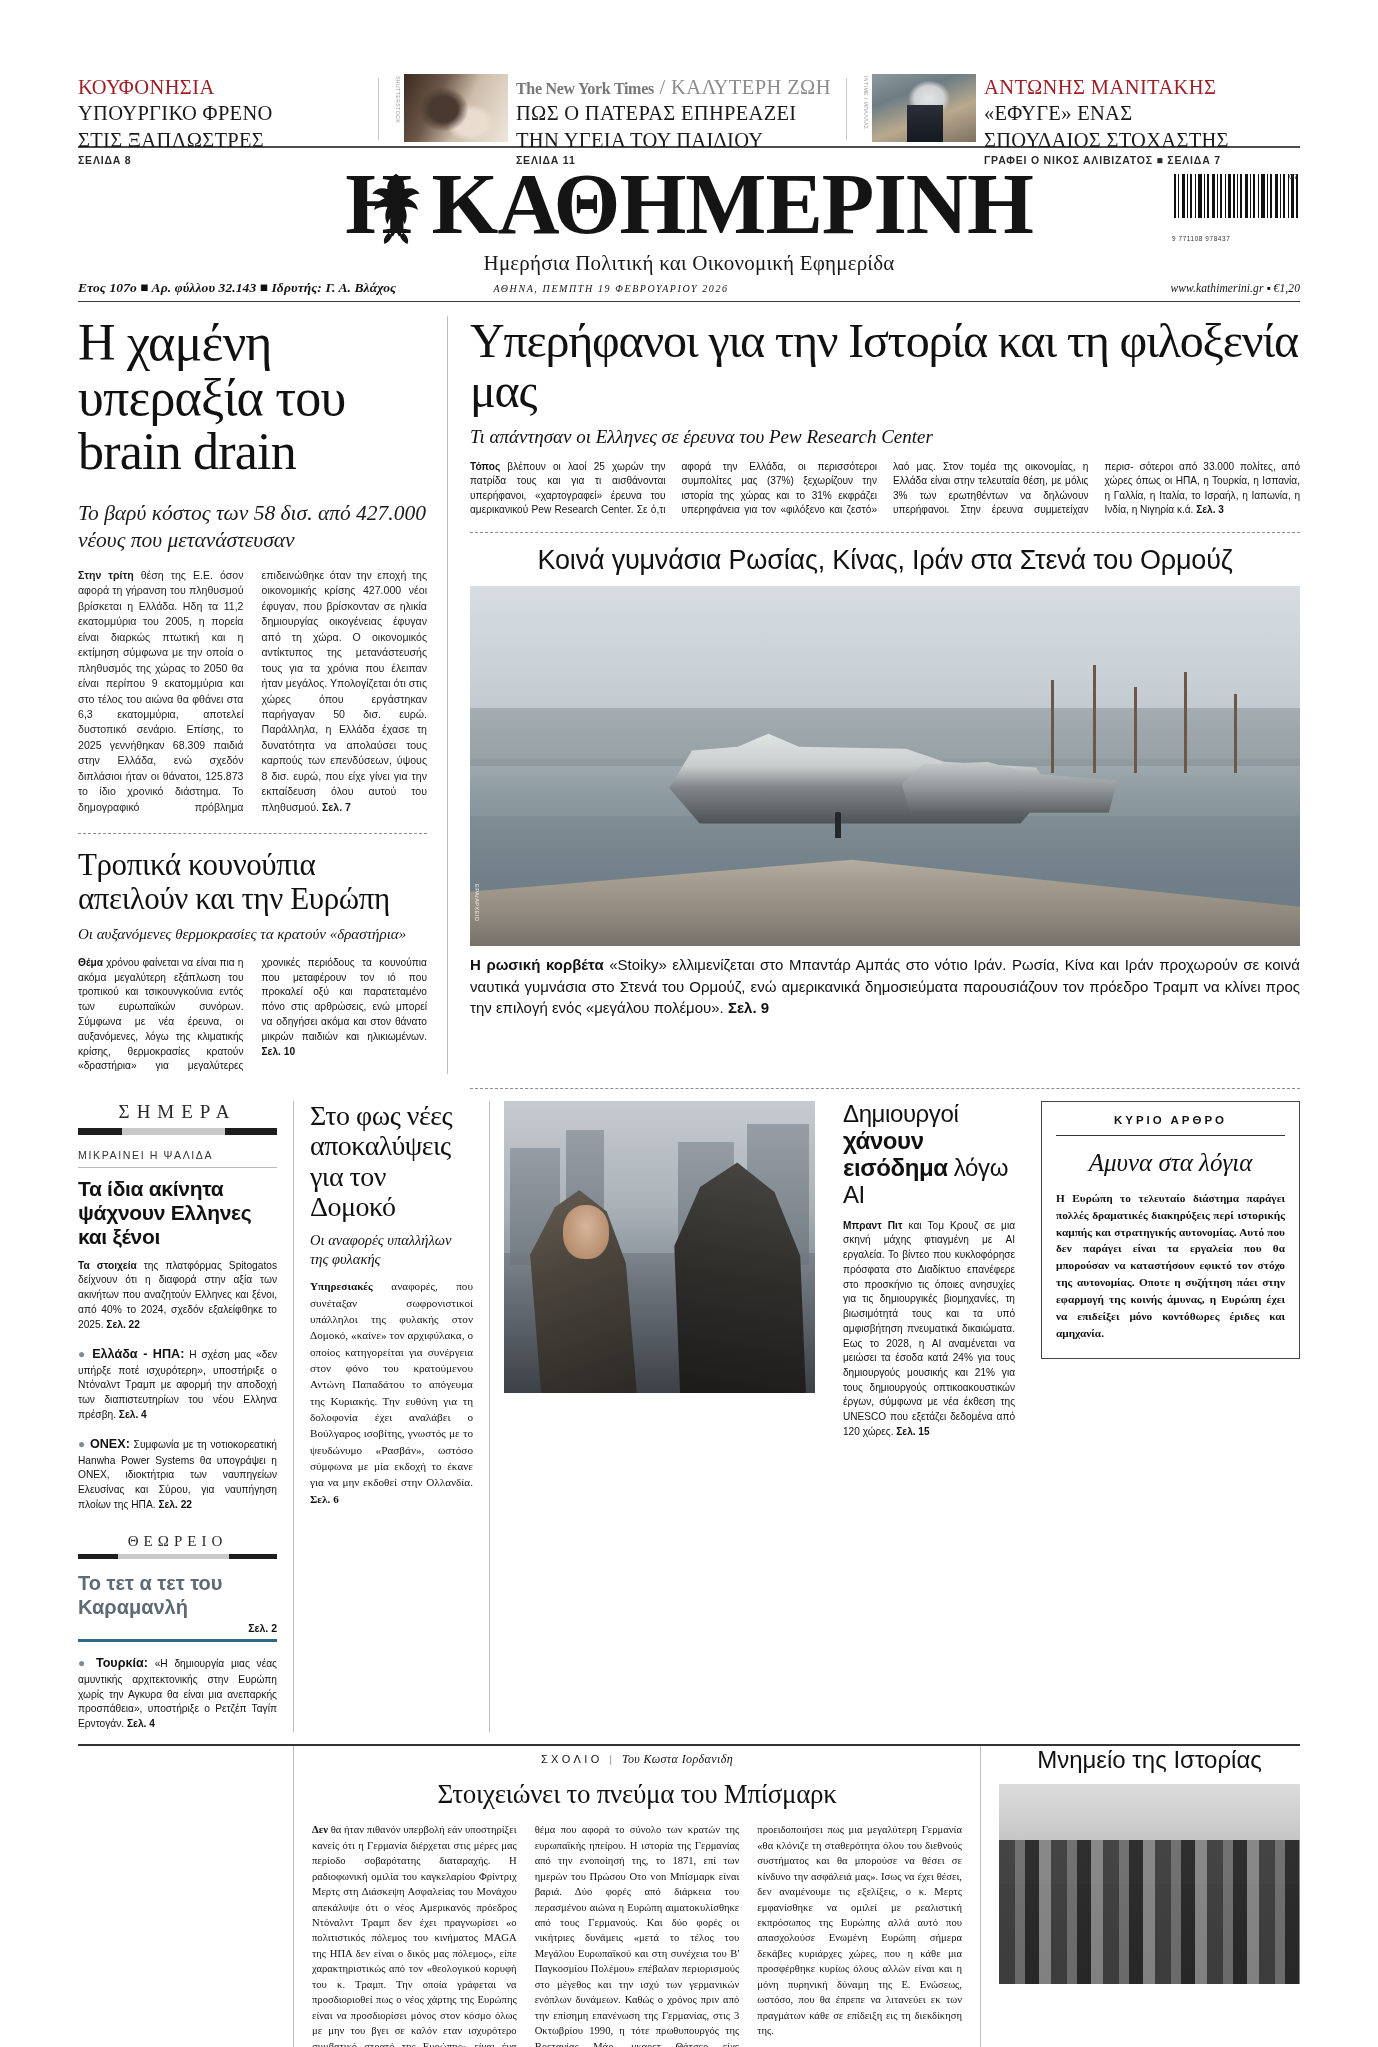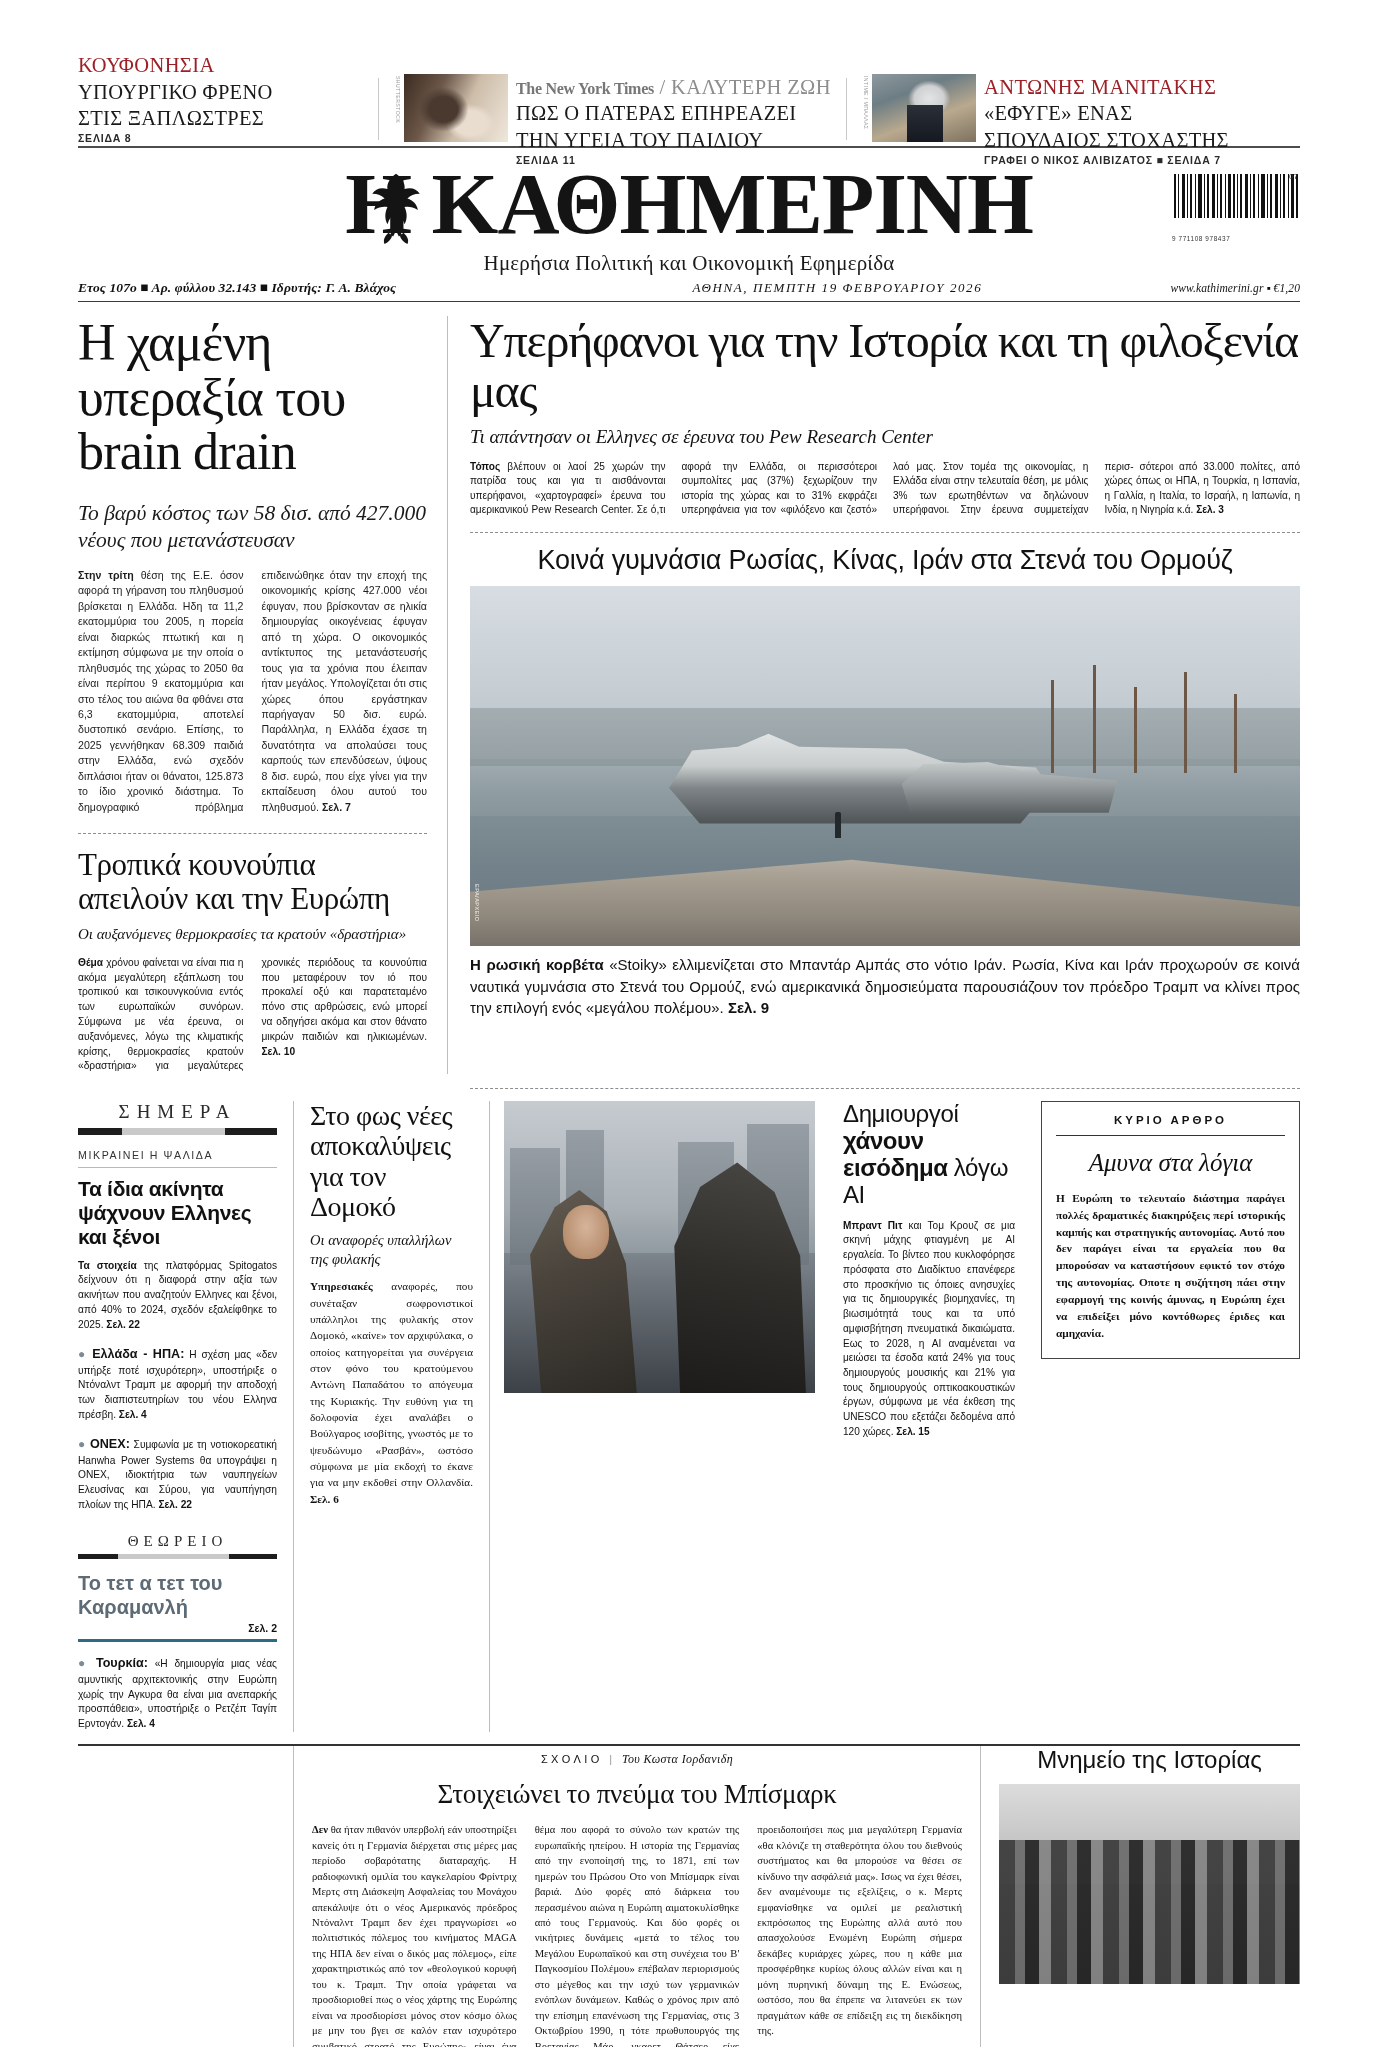--- a/index.html
+++ b/index.html
@@ -40,21 +40,21 @@
   .mast-title { font-family: "Liberation Serif", serif; font-weight: bold; font-size: 86px; letter-spacing: -1px; line-height: .95; color: #141414; display: inline-block; }
   .eagle { position: absolute; left: 50%; margin-left: -322px; top: 22px; width: 58px; height: 76px; }
   .mast-sub { font-family: "Liberation Serif", serif; font-size: 21px; color: #1a1a1a; margin-top: 5px; letter-spacing: .2px; }
   .barcode { position: absolute; right: 0; top: 18px; width: 128px; height: 66px; }
   .barcode-num { font-family: "Liberation Sans", sans-serif; font-size: 8px; color: #333; position: absolute; right: 2px; top: 6px; }
   .barcode-bot { font-family: "Liberation Sans", sans-serif; font-size: 6.4px; color: #333; position: absolute; left: 0; bottom: -10px; letter-spacing: .6px; }
 
   
   .infoline { display: flex; align-items: baseline; font-style: italic; padding-top: 10px; }
   .info-left { font-family: "Liberation Serif", serif; font-size: 13.5px; font-weight: bold; letter-spacing: .1px; width: 34%; }
-  .info-mid { font-family: "Liberation Serif", serif; font-size: 13px; letter-spacing: 1.6px; flex: 1; text-align: right; }
+  .info-mid { font-family: "Liberation Serif", serif; font-size: 10px; letter-spacing: 1.6px; flex: 1; text-align: left; }
   .info-right { font-family: "Liberation Serif", serif; font-size: 11.5px; width: 26%; text-align: right; letter-spacing: .1px; }
   .rule-thin { border-top: 1.6px solid #3a3a3a; margin-top: 5px; }
 
   
   .main { display: flex; padding-top: 14px; }
   .col-left { width: 370px; flex: none; padding-right: 20px; border-right: 1px solid #bdbdbd; }
   .col-right { flex: 1; padding-left: 22px; }
 
   .lead-head { font-family: "Liberation Serif", serif; font-size: 52px; line-height: 1.05; letter-spacing: -.8px; color: #111; }
   .lead-sub { font-family: "Liberation Serif", serif; font-style: italic; font-size: 21.5px; line-height: 1.26; margin-top: 20px; color: #1b1b1b; }
@@ -162,21 +162,21 @@
       repeating-linear-gradient(90deg,#3a3936 0 16px,#6d6b67 16px 26px,#23221f 26px 40px,#858380 40px 52px); opacity:.92; }
   .mn-sky { position:absolute; inset: 0 0 50% 0; background: linear-gradient(180deg,#dedcd7 0%,#b7b5b0 100%); }
 </style>
 </head>
 <body>
 
 <div class="page">
 
   <div class="teaser-strip">
 
-    <div class="teaser" style="width:300px;align-items:flex-end;">
+    <div class="teaser" style="width:300px;">
       <div class="teaser-col">
         <div class="tz-kicker">ΚΟΥΦΟΝΗΣΙΑ</div>
         <div class="tz-line">ΥΠΟΥΡΓΙΚΟ ΦΡΕΝΟ</div>
         <div class="tz-line">ΣΤΙΣ ΞΑΠΛΩΣΤΡΕΣ</div>
         <div class="tz-page">ΣΕΛΙΔΑ 8</div>
       </div>
     </div>
     <div class="vsep"></div>
     <div class="credit">SHUTTERSTOCK</div>
     <div class="thumb thumb-a"></div>

